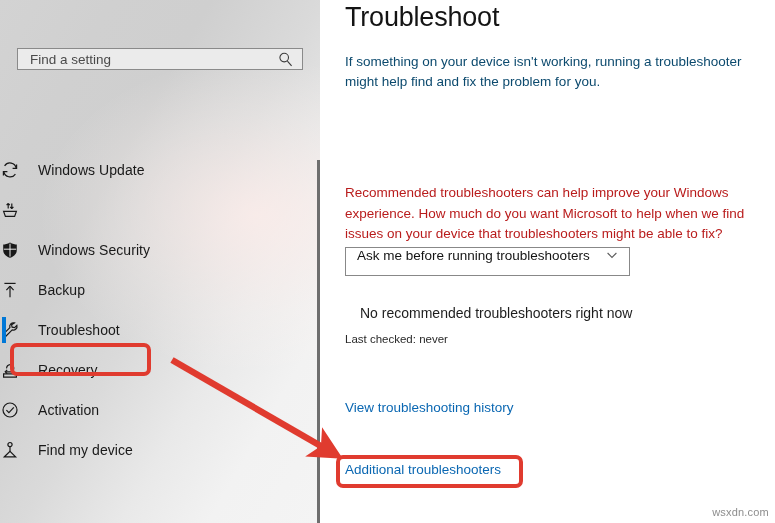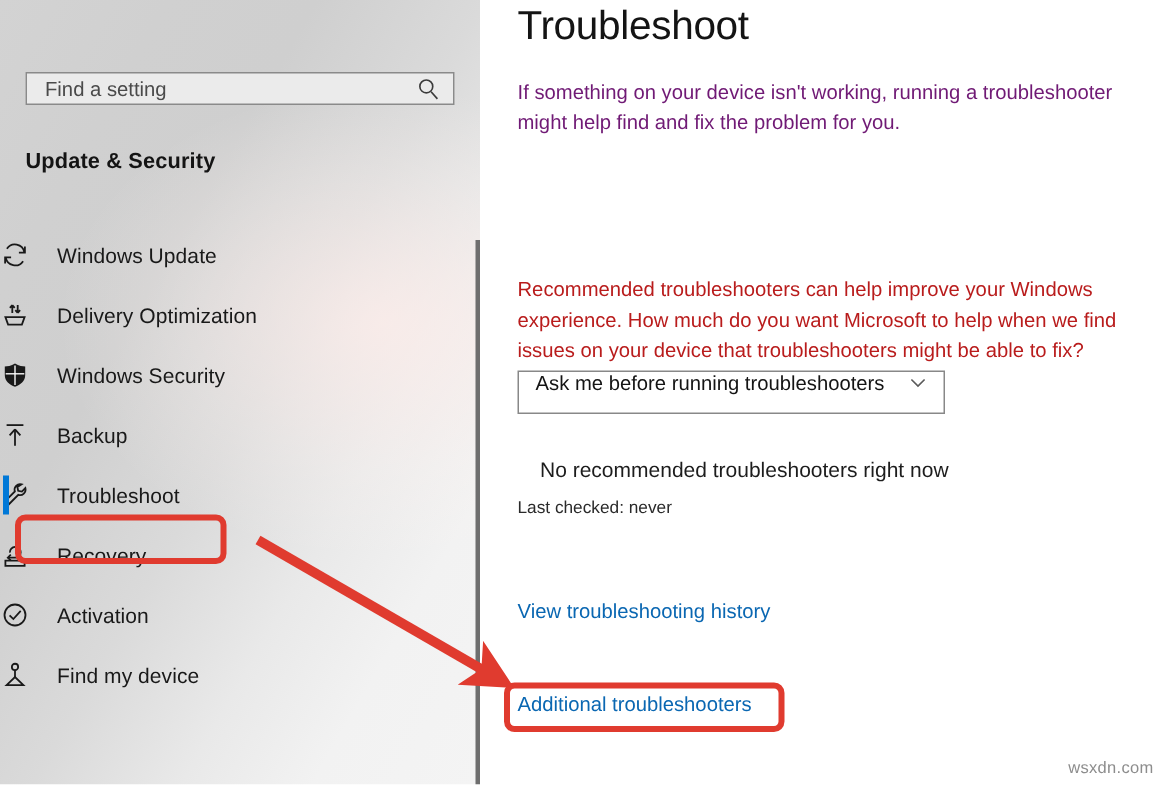--- a/index.html
+++ b/index.html
@@ -139,21 +139,21 @@
     color: #141414;
     letter-spacing: -0.2px;
   }
 
   #page-desc {
     position: absolute;
     left: 25px; top: 52px;
     width: 425px;
     font-size: 13.5px;
     line-height: 20px;
-    color: #701a75;
+    color: #0c4a6e;
   }
 
   #rec-heading {
     position: absolute;
     left: 25px; top: 134px;
     font-size: 20.5px;
     color: #141414;
     letter-spacing: -0.1px;
   }
 
@@ -258,21 +258,20 @@
     <div id="search-box">
       <input id="search-input" type="text" placeholder="Find a setting" style="">
       <span id="search-icon">
         <svg viewBox="0 0 17 17" width="17" height="17" fill="none" stroke="#3b3b3b" stroke-width="1.1">
           <circle cx="7.2" cy="6.6" r="4.3"></circle>
           <path d="M10.4 10.2 L14.6 14.9"></path>
         </svg>
       </span>
     </div>
 
-    <div id="section-title">Update &amp; Security</div>
 
     <div id="nav">
 
       <div class="nav-item">
         <span class="nav-ico">
           <svg viewBox="0 0 20 20" width="20" height="20" fill="none" stroke="#191919" stroke-width="1.2">
             <path d="M16.2 8.2 A6.4 6.4 0 0 0 4.6 5.8"></path>
             <path d="M3.8 11.6 A6.4 6.4 0 0 0 15.4 14.1"></path>
             <path d="M16.6 4.4 V8.4 H12.6"></path>
             <path d="M3.4 15.6 V11.6 H7.4"></path>
@@ -282,21 +281,20 @@
       </div>
 
       <div class="nav-item">
         <span class="nav-ico">
           <svg viewBox="0 0 20 20" width="20" height="20" fill="none" stroke="#191919" stroke-width="1.2">
             <path d="M8.2 8.6 V3.4 M8.2 3.4 L6.6 5.2 M8.2 3.4 L9.8 5.2"></path>
             <path d="M11.8 3.4 V8.6 M11.8 8.6 L10.2 6.8 M11.8 8.6 L13.4 6.8"></path>
             <path d="M3.6 11.4 H16.4 L14.6 16.4 H5.4 Z"></path>
           </svg>
         </span>
-        <span class="nav-label">Delivery Optimization</span>
       </div>
 
       <div class="nav-item">
         <span class="nav-ico">
           <svg viewBox="0 0 20 20" width="20" height="20">
             <path d="M10 2.4 C7.4 4 4.8 4.4 3.2 4.4 V10 C3.2 14.2 6.4 16.6 10 17.8 C13.6 16.6 16.8 14.2 16.8 10 V4.4 C15.2 4.4 12.6 4 10 2.4 Z" fill="#191919"></path>
             <path d="M10 3.6 V16.6" stroke="#ffffff" stroke-width="0.9"></path>
             <path d="M3.8 9.2 H16.2" stroke="#ffffff" stroke-width="0.9"></path>
           </svg>
         </span>

